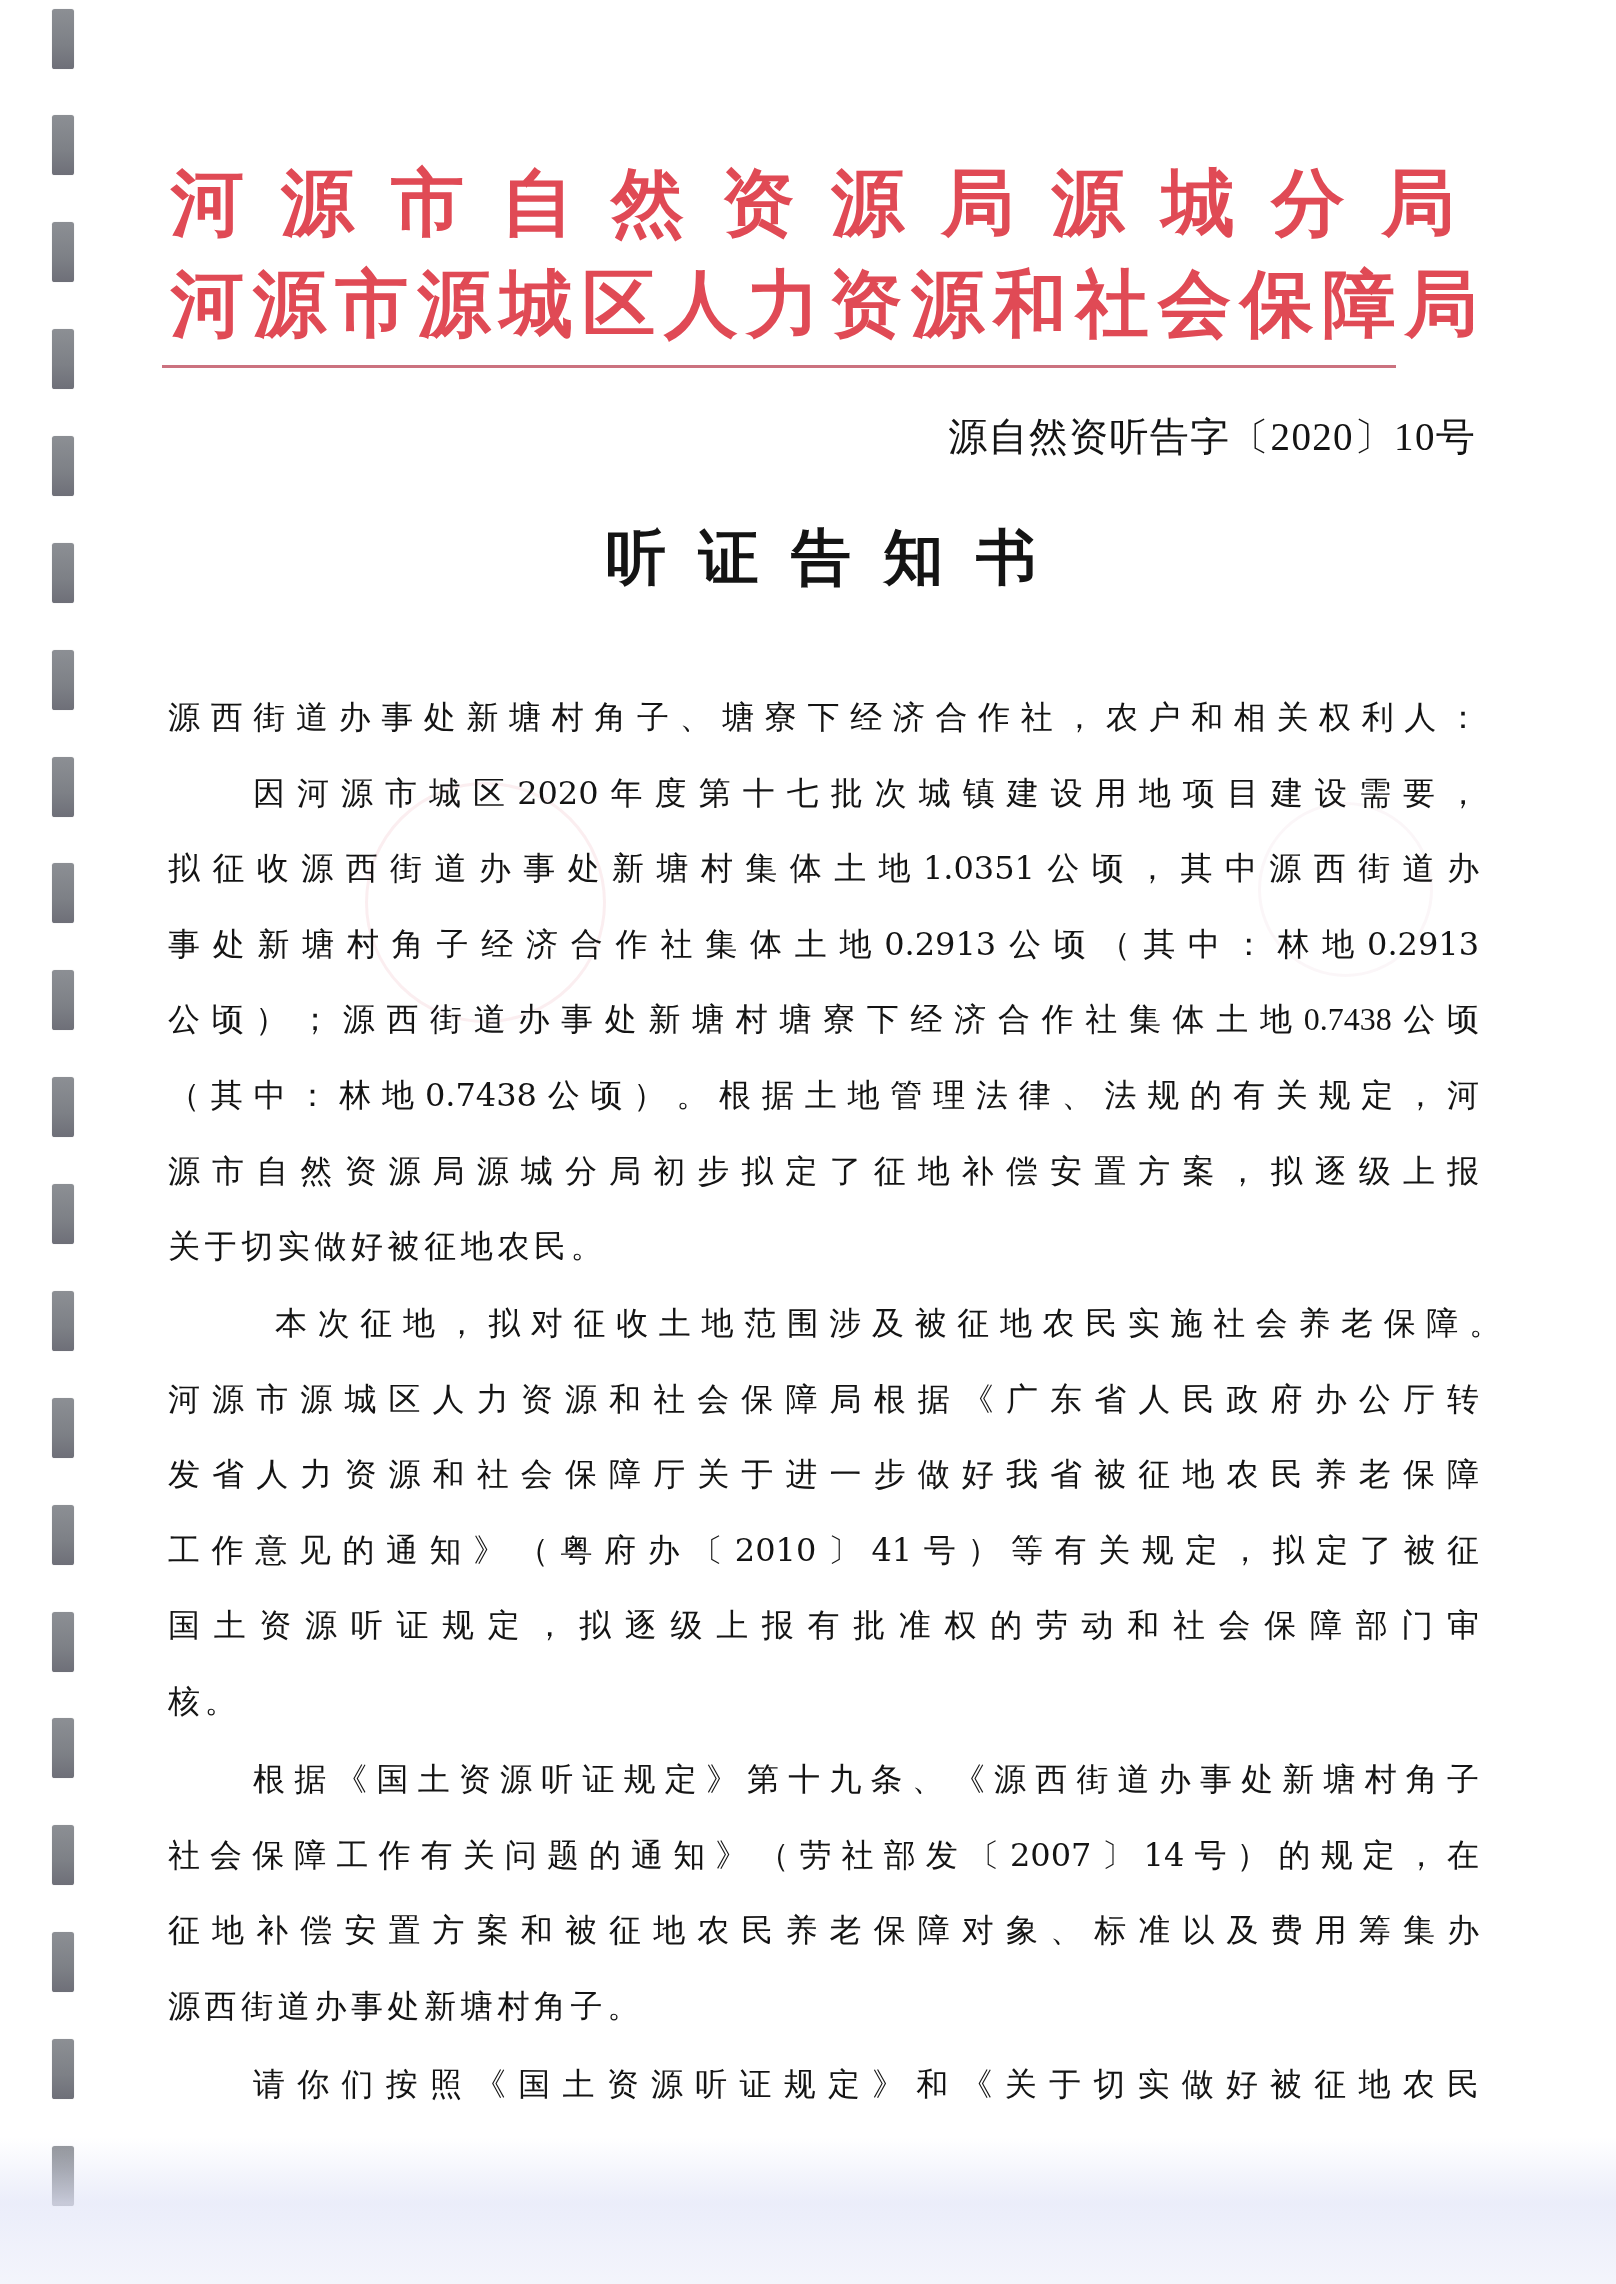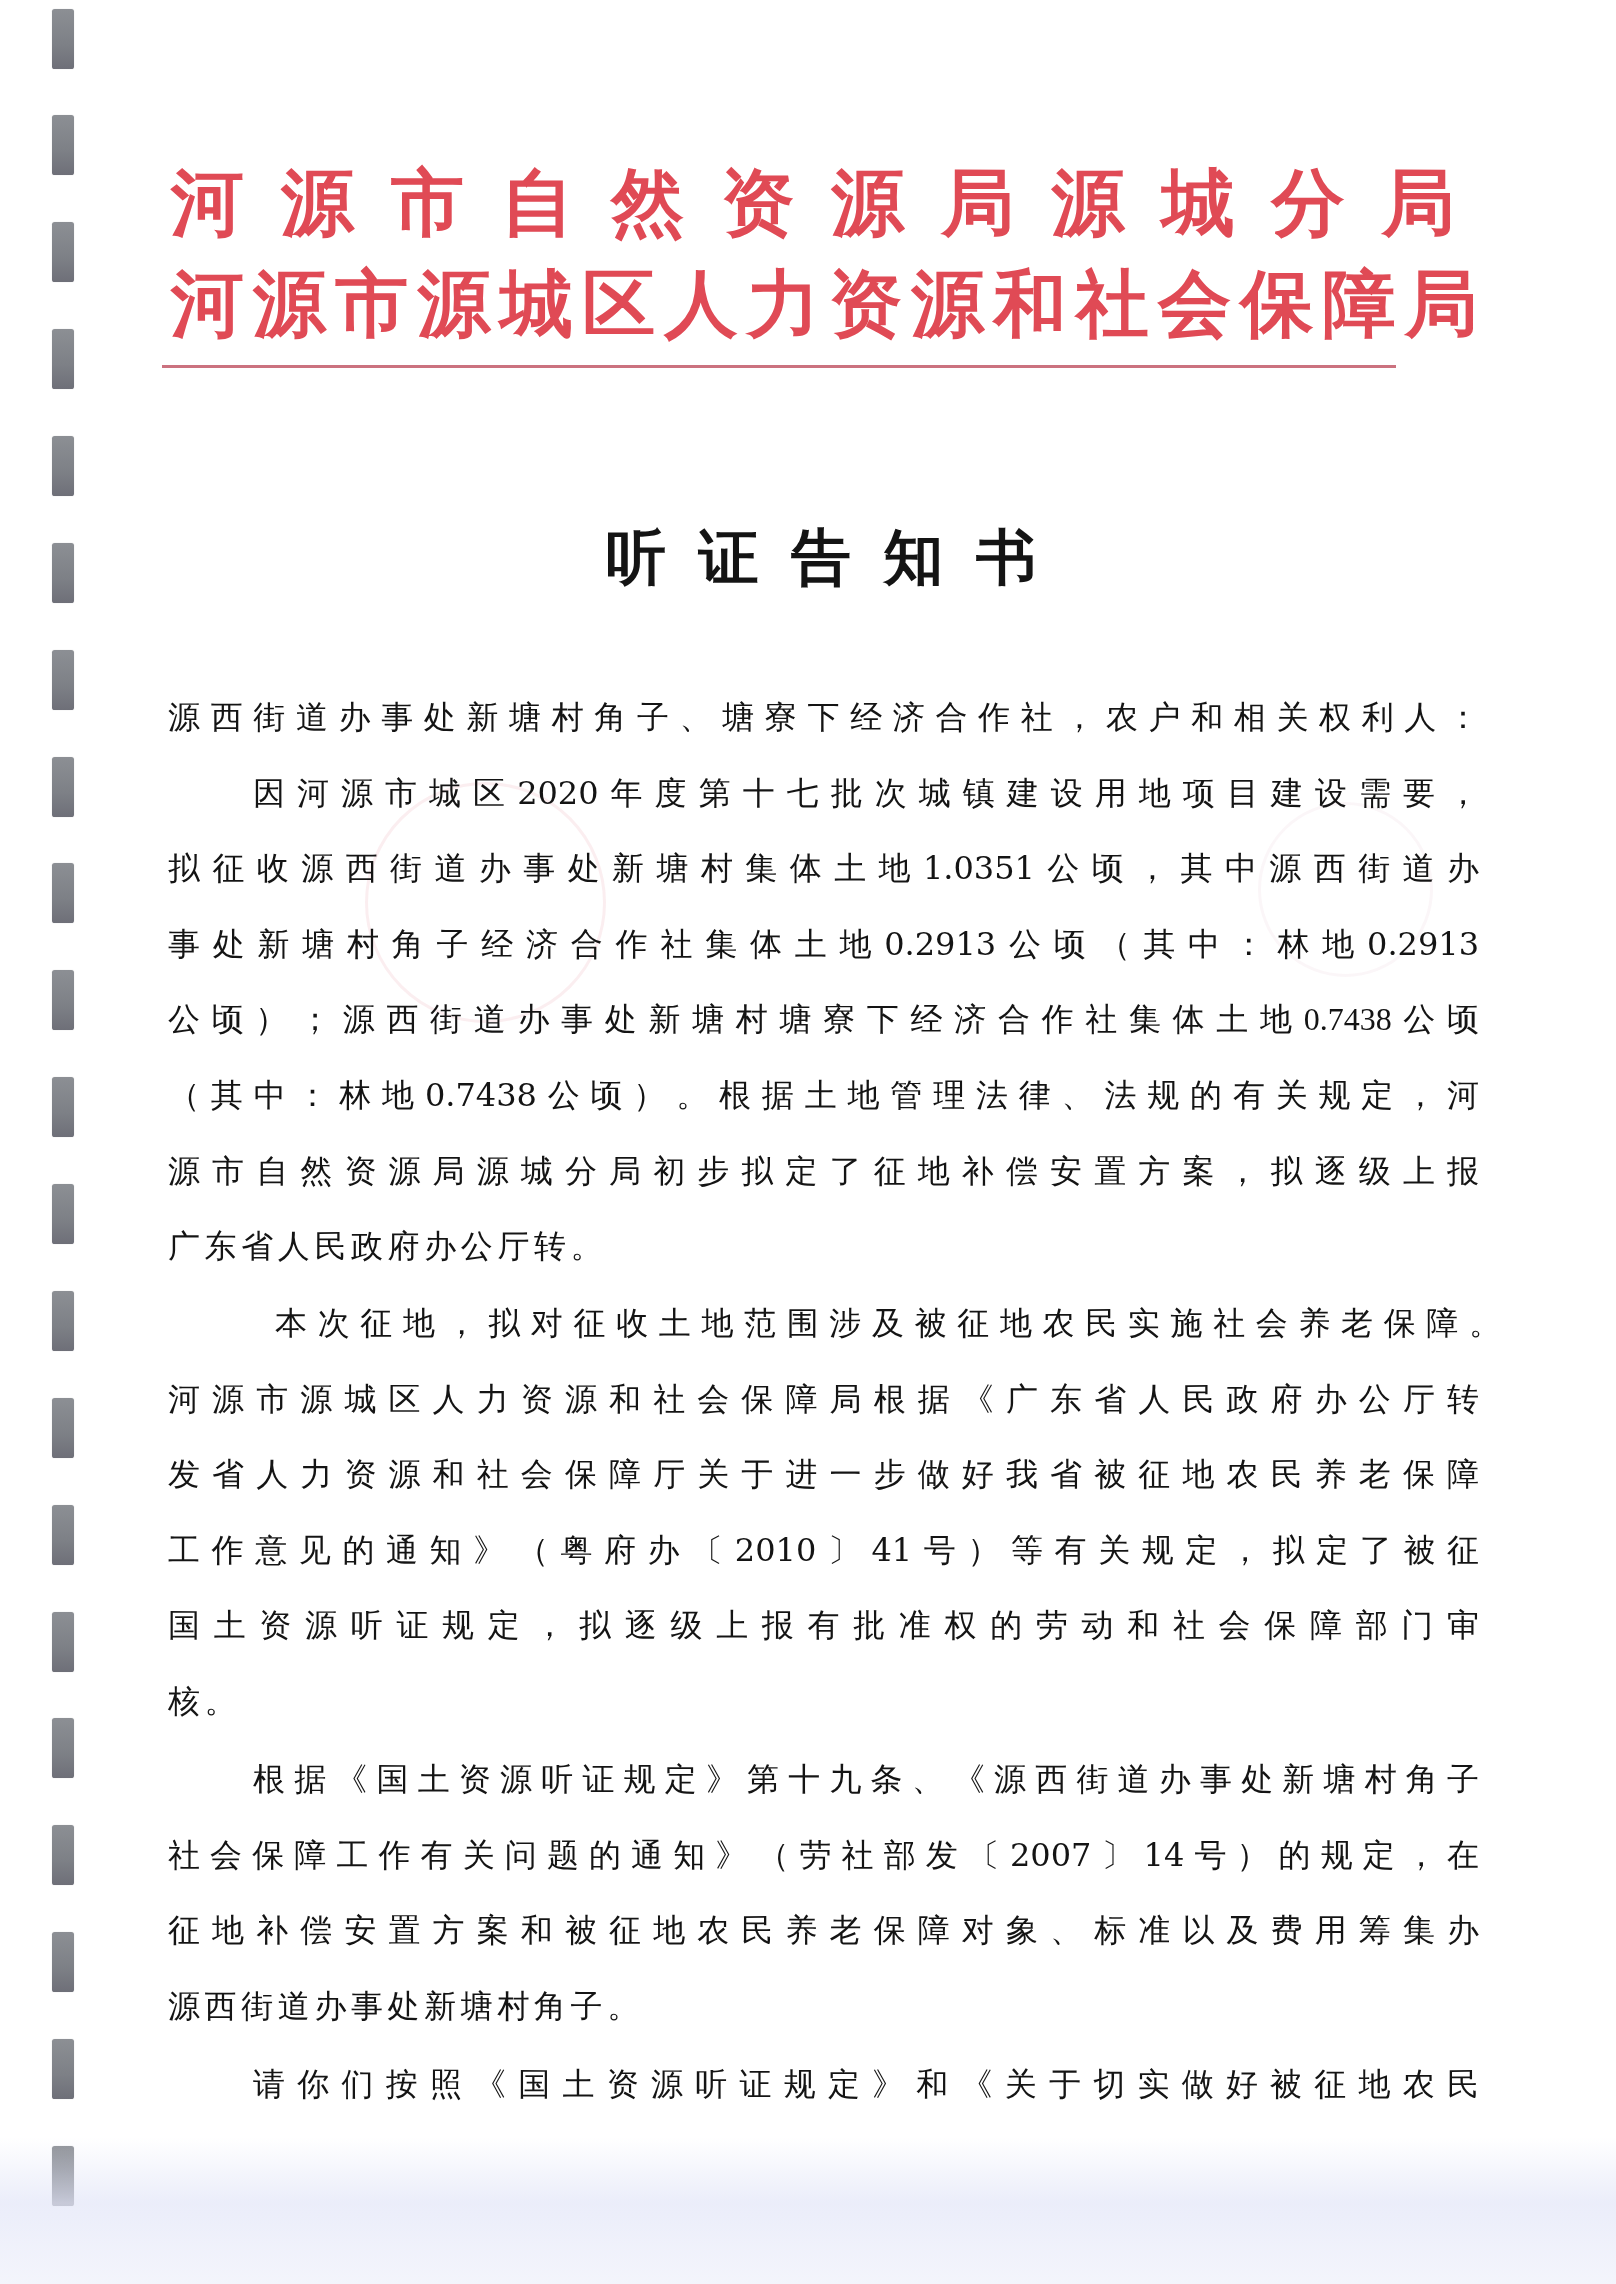--- a/index.html
+++ b/index.html
@@ -212,20 +212,21 @@
         <span>社</span>
         <span>会</span>
         <span>保</span>
         <span>障</span>
         <span>局</span>
       </div>
   </div>
 
   <div class="divider"></div>
 
+  <div class="doc-number">源自然资听告字〔2020〕10号</div>
 
   <div class="doc-title" id="title">
       <span>听</span>
       <span>证</span>
       <span>告</span>
       <span>知</span>
       <span>书</span>
     </div>
 
   <div class="stamp-ghost"></div>
@@ -233,21 +234,21 @@
 
   <div class="body-text">
     <div class="line full" style="top:0px;">源西街道办事处新塘村角子、塘寮下经济合作社，农户和相关权利人：</div>
 
     <div class="line indent" style="top:76px;">因河源市城区2020年度第十七批次城镇建设用地项目建设需要，</div>
     <div class="line full" style="top:151px;">拟征收源西街道办事处新塘村集体土地1.0351公顷，其中源西街道办</div>
     <div class="line full" style="top:227px;">事处新塘村角子经济合作社集体土地0.2913公顷（其中：林地0.2913</div>
     <div class="line full" style="top:302px;font-family:Liberation Serif, serif;">公顷）；源西街道办事处新塘村塘寮下经济合作社集体土地0.7438公顷</div>
     <div class="line full" style="top:378px;">（其中：林地0.7438公顷）。根据土地管理法律、法规的有关规定，河</div>
     <div class="line full" style="top:454px;">源市自然资源局源城分局初步拟定了征地补偿安置方案，拟逐级上报</div>
-    <div class="line full short" style="top:529px;">广东省人民政府办公厅转。</div>
+    <div class="line full short" style="top:529px;">关于切实做好被征地农民。</div>
 
     <div class="line indent" style="top:606px;margin-left:22px;">本次征地，拟对征收土地范围涉及被征地农民实施社会养老保障。</div>
     <div class="line full" style="top:682px;">河源市源城区人力资源和社会保障局根据《广东省人民政府办公厅转</div>
     <div class="line full" style="top:757px;">发省人力资源和社会保障厅关于进一步做好我省被征地农民养老保障</div>
     <div class="line full" style="top:833px;">工作意见的通知》（粤府办〔2010〕41号）等有关规定，拟定了被征</div>
     <div class="line full" style="top:908px;">国土资源听证规定，拟逐级上报有批准权的劳动和社会保障部门审</div>
     <div class="line full short" style="top:984px;">核。</div>
 
     <div class="line indent" style="top:1062px;">根据《国土资源听证规定》第十九条、《源西街道办事处新塘村角子</div>
     <div class="line full" style="top:1138px;">社会保障工作有关问题的通知》（劳社部发〔2007〕14号）的规定，在</div>

